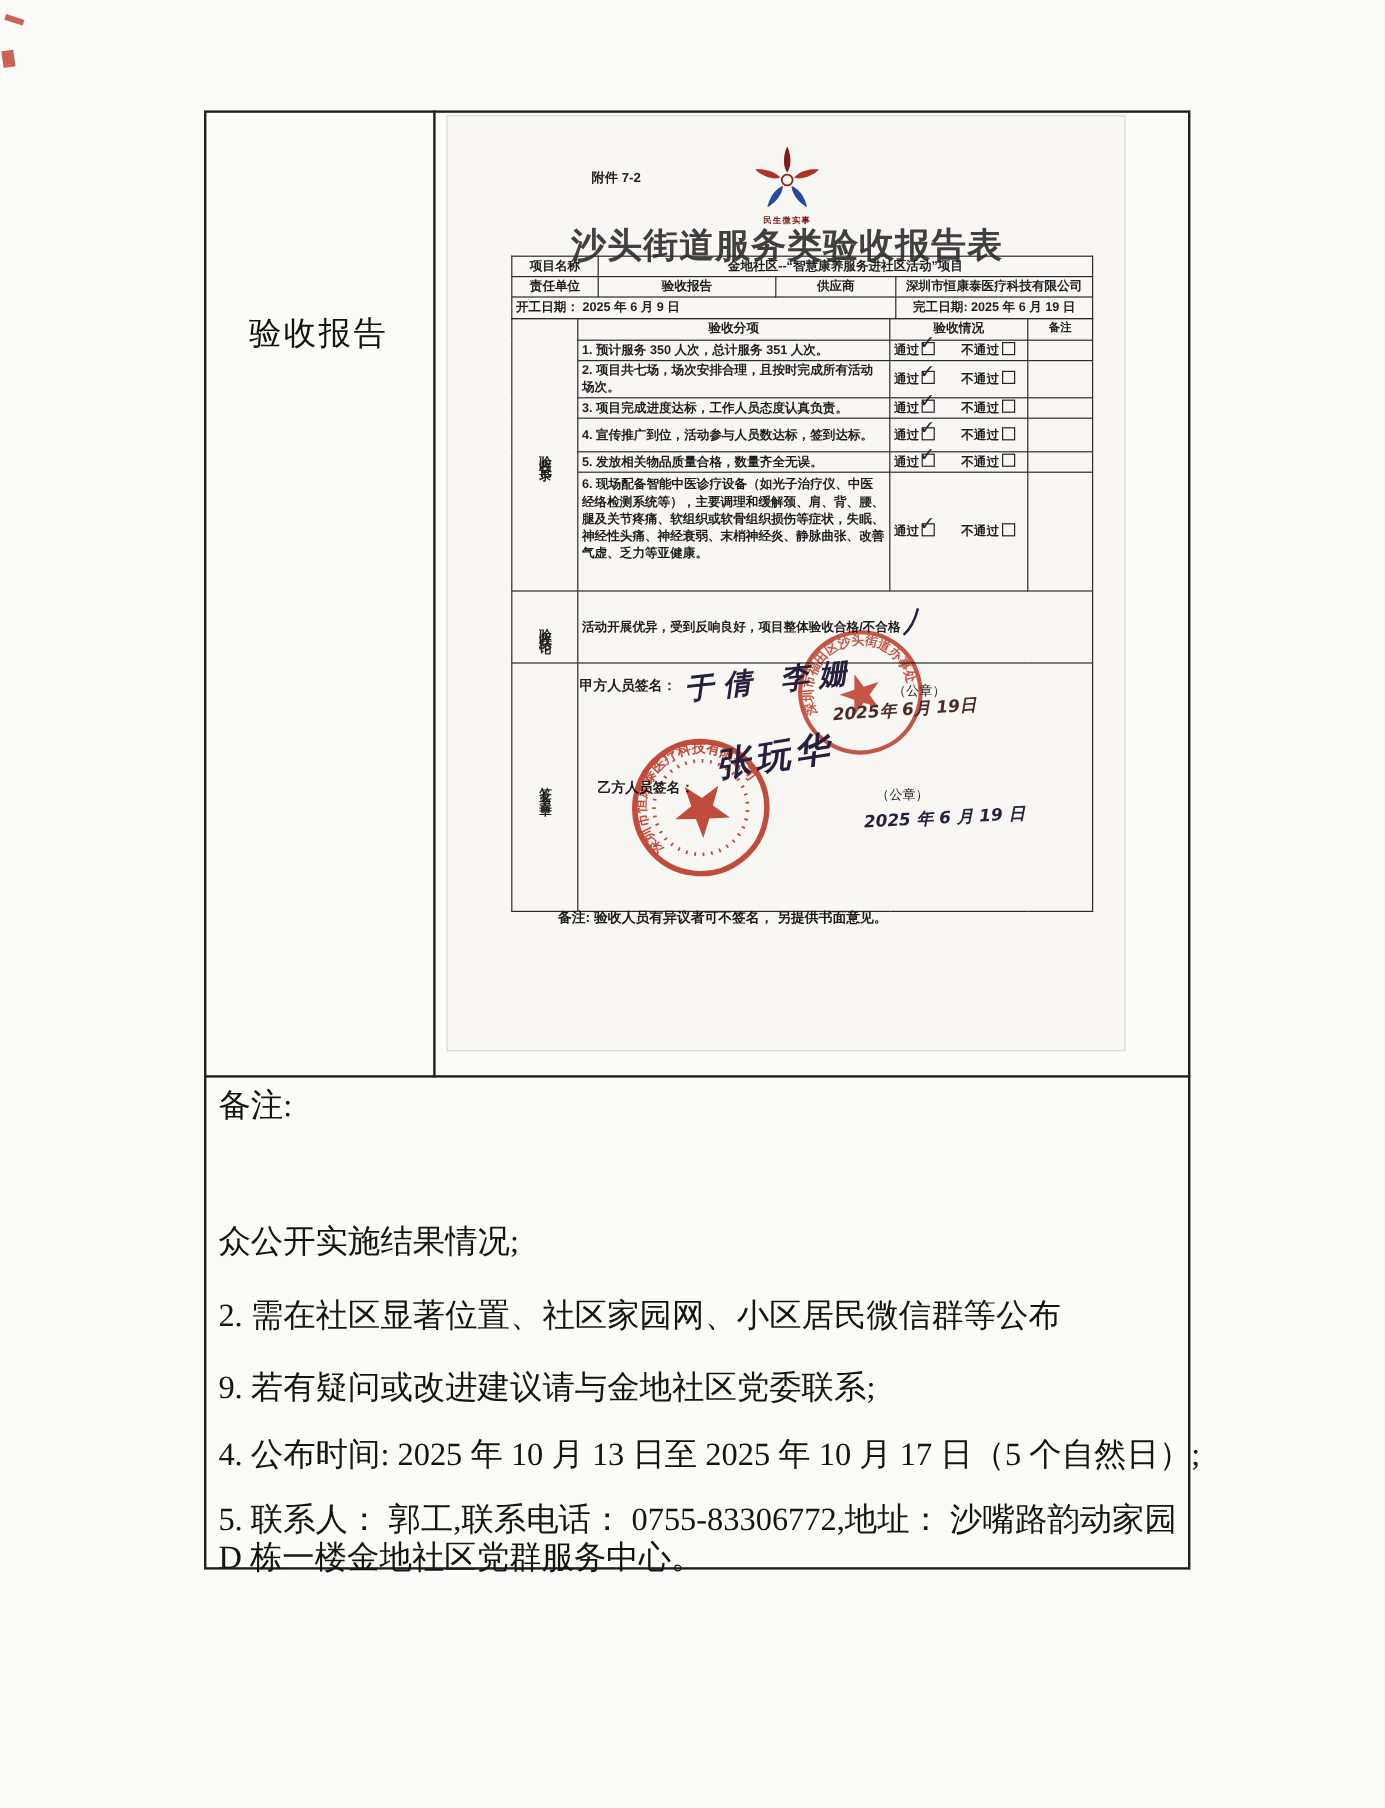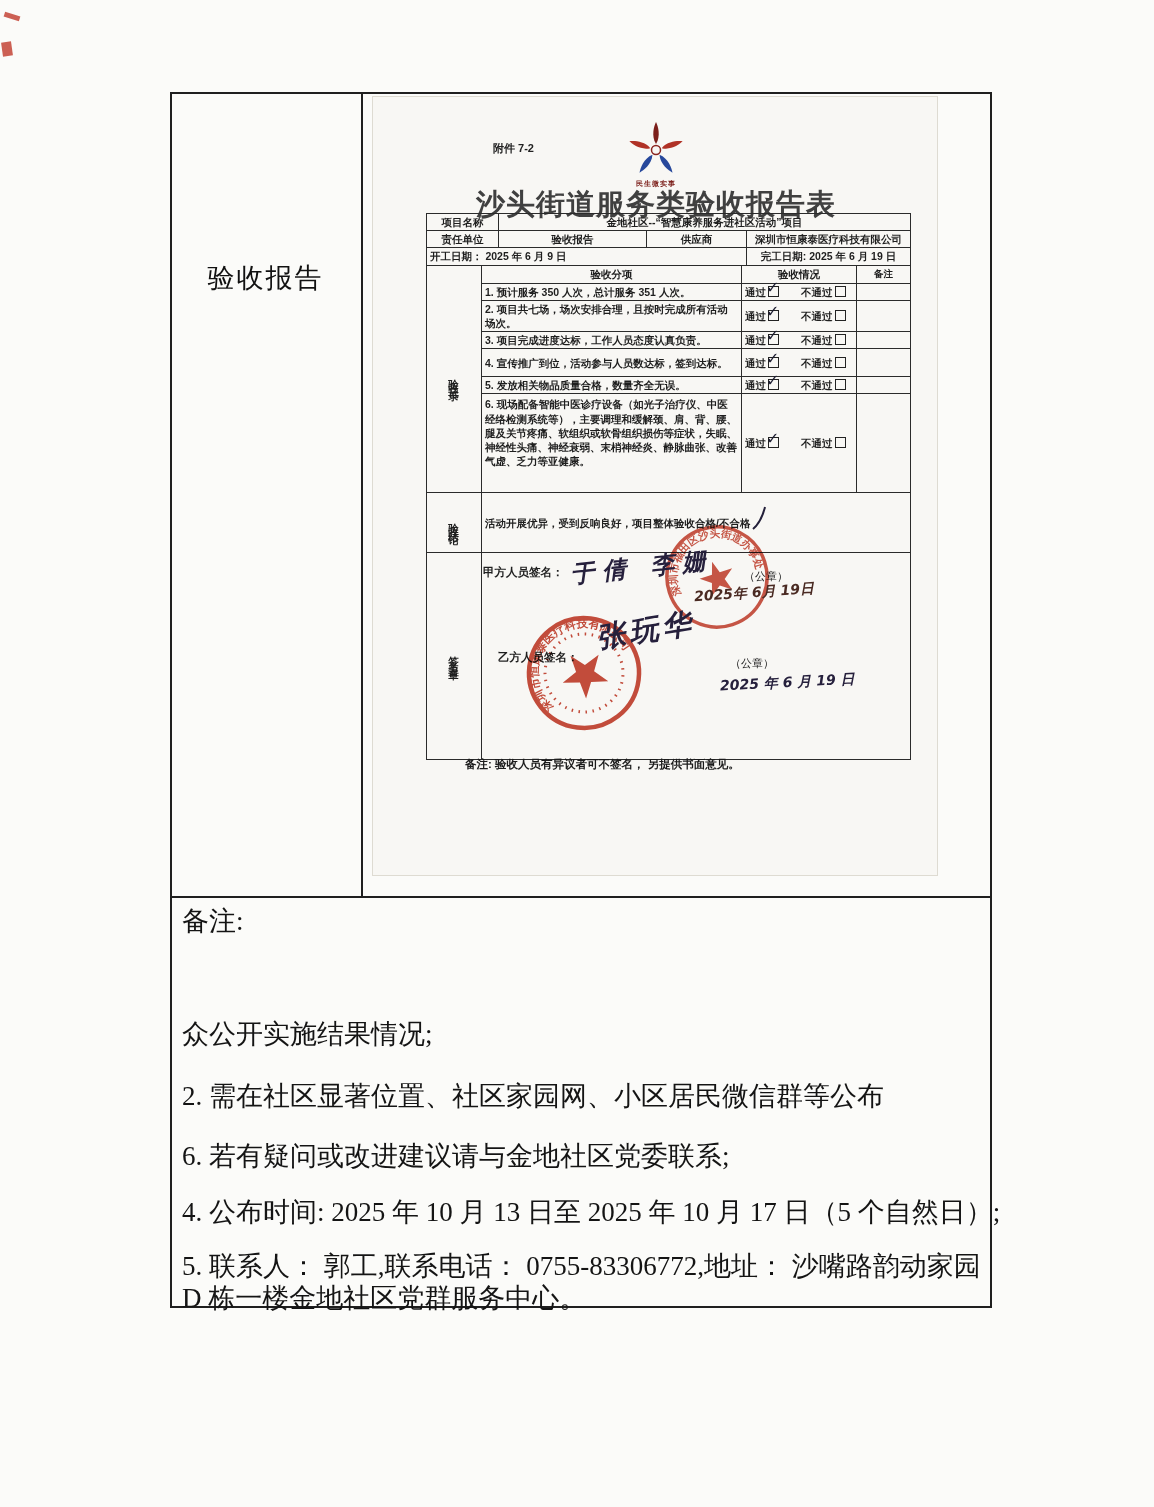--- a/index.html
+++ b/index.html
@@ -204,18 +204,18 @@
       </tbody>
         </table>
     </div>
 
     <div class="footnote">备注: 验收人员有异议者可不签名， 另提供书面意见。</div>
   </div>
 
   <div class="bnote" style="top:905px">备注:</div>
   <div class="bnote" style="top:1018px">众公开实施结果情况;</div>
   <div class="bnote" style="top:1080px">2. 需在社区显著位置、社区家园网、小区居民微信群等公布</div>
-  <div class="bnote" style="top:1140px">6. 若有疑问或改进建议请与金地社区党委联系;</div>
+  <div class="bnote" style="top:1140px">9. 若有疑问或改进建议请与金地社区党委联系;</div>
   <div class="bnote" style="top:1196px">4. 公布时间: 2025 年 10 月 13 日至 2025 年 10 月 17 日（5 个自然日）;</div>
   <div class="bnote" style="top:1250px">5. 联系人： 郭工,联系电话： 0755-83306772,地址： 沙嘴路韵动家园</div>
   <div class="bnote" style="top:1282px">D 栋一楼金地社区党群服务中心。</div>
 
 </div>
 
 </body></html>

